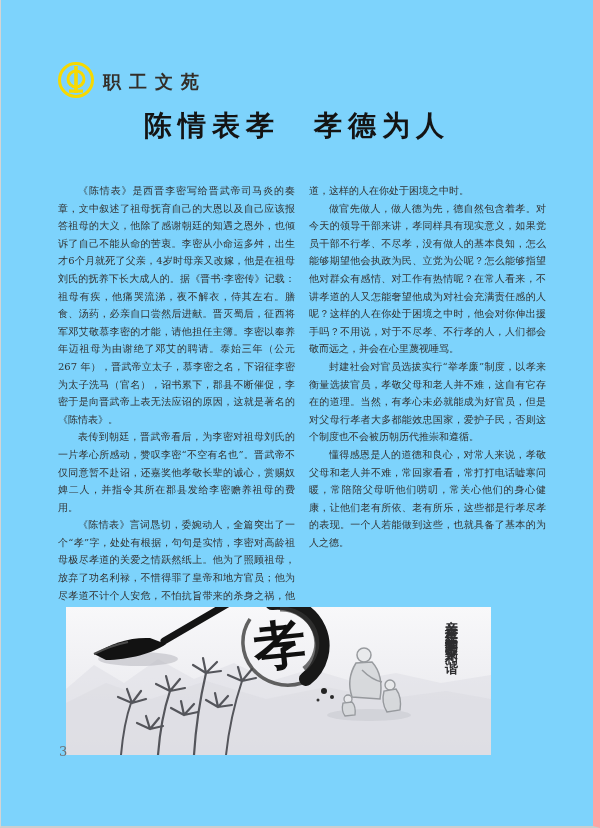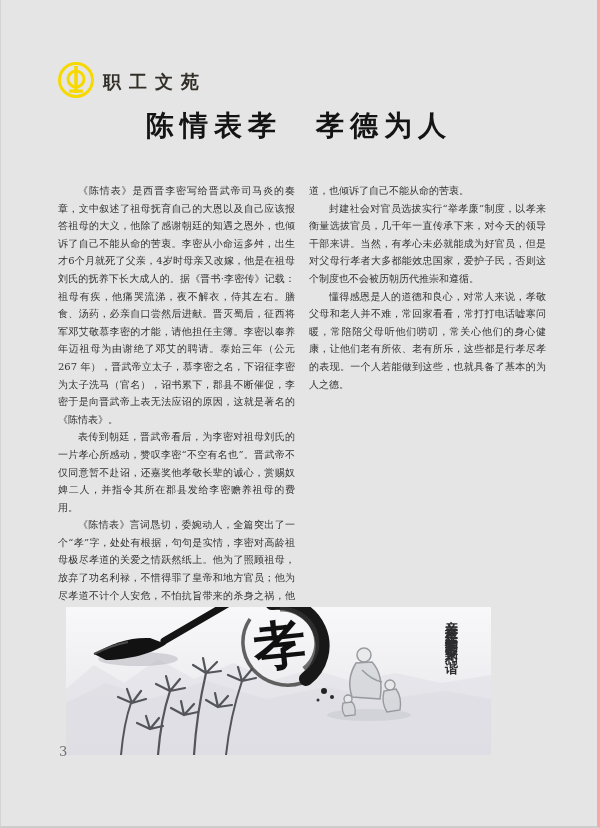--- a/index.html
+++ b/index.html
@@ -2,22 +2,22 @@
 <html><head>
 <meta charset="utf-8">
 <style>
   html,body{margin:0;padding:0;}
   body{
     width:600px;height:828px;position:relative;background:#ffffff;
     font-family:"DejaVu Sans","Liberation Sans",sans-serif;
     overflow:hidden;
   }
   .page{
-    position:absolute;inset:0;box-sizing:border-box;background:#e5e5e5;
-    border-left:1px solid #d4d4d4;border-right:3px solid #fca5a5;border-bottom:2px solid #cdcdcd;
+    position:absolute;inset:0;box-sizing:border-box;background:#7dd3fc;
+    border-left:1px solid #d4d4d4;border-right:7px solid #fca5a5;border-bottom:2px solid #cdcdcd;
   }
   
   .logo{position:absolute;left:55px;top:60px;width:40px;height:40px;}
   .section-title{
     position:absolute;left:102px;top:70px;margin:0;
     font-size:18px;font-weight:bold;letter-spacing:8px;color:#332e28;
     font-family:"DejaVu Serif","Liberation Serif",serif;
   }
   
   .article-title{
@@ -74,22 +74,23 @@
 
   <h2 class="article-title">陈情表孝　孝德为人</h2>
 
   <div class="columns">
     <div class="col">
       <p>《陈情表》是西晋李密写给晋武帝司马炎的奏章，文中叙述了祖母抚育自己的大恩以及自己应该报答祖母的大义，他除了感谢朝廷的知遇之恩外，也倾诉了自己不能从命的苦衷。李密从小命运多舛，出生才6个月就死了父亲，4岁时母亲又改嫁，他是在祖母刘氏的抚养下长大成人的。据《晋书·李密传》记载：祖母有疾，他痛哭流涕，夜不解衣，侍其左右。膳食、汤药，必亲自口尝然后进献。晋灭蜀后，征西将军邓艾敬慕李密的才能，请他担任主簿。李密以奉养年迈祖母为由谢绝了邓艾的聘请。泰始三年（公元267 年），晋武帝立太子，慕李密之名，下诏征李密为太子洗马（官名），诏书累下，郡县不断催促，李密于是向晋武帝上表无法应诏的原因，这就是著名的《陈情表》。</p>
       <p>表传到朝廷，晋武帝看后，为李密对祖母刘氏的一片孝心所感动，赞叹李密“不空有名也”。晋武帝不仅同意暂不赴诏，还嘉奖他孝敬长辈的诚心，赏赐奴婢二人，并指令其所在郡县发给李密赡养祖母的费用。</p>
       <p>《陈情表》言词恳切，委婉动人，全篇突出了一个“孝”字，处处有根据，句句是实情，李密对高龄祖母极尽孝道的关爱之情跃然纸上。他为了照顾祖母，放弃了功名利禄，不惜得罪了皇帝和地方官员；他为尽孝道不计个人安危，不怕抗旨带来的杀身之祸，他的为官、为人之</p>
     </div>
     <div class="col">
-      <p class="cont">道，也倾诉了自己不能从命的苦衷。</p>
-      <p>封建社会对官员选拔实行“举孝廉”制度，以孝来衡量选拔官员，几千年一直传承下来，对今天的领导干部来讲。当然，有孝心未必就能成为好官员，但是对父母行孝者大多都能效忠国家，爱护子民，否则这个制度也不会被历朝历代推崇和遵循。</p>
+      <p class="cont">道，这样的人在你处于困境之中时。</p>
+      <p>做官先做人，做人德为先，德自然包含着孝。对今天的领导干部来讲，孝同样具有现实意义，如果党员干部不行孝、不尽孝，没有做人的基本良知，怎么能够期望他会执政为民、立党为公呢？怎么能够指望他对群众有感情、对工作有热情呢？在常人看来，不讲孝道的人又怎能奢望他成为对社会充满责任感的人呢？这样的人在你处于困境之中时，他会对你伸出援手吗？不用说，对于不尽孝、不行孝的人，人们都会敬而远之，并会在心里蔑视唾骂。</p>
+      <p>封建社会对官员选拔实行“举孝廉”制度，以孝来衡量选拔官员，孝敬父母和老人并不难，这自有它存在的道理。当然，有孝心未必就能成为好官员，但是对父母行孝者大多都能效忠国家，爱护子民，否则这个制度也不会被历朝历代推崇和遵循。</p>
       <p>懂得感恩是人的道德和良心，对常人来说，孝敬父母和老人并不难，常回家看看，常打打电话嘘寒问暖，常陪陪父母听他们唠叨，常关心他们的身心健康，让他们老有所依、老有所乐，这些都是行孝尽孝的表现。一个人若能做到这些，也就具备了基本的为人之德。</p>
 
     </div>
   </div>
 
   <figure class="illustration">
     <svg width="425" height="148" viewBox="0 0 425 148">
       <defs>
         <linearGradient id="bg" x1="0" y1="0" x2="0" y2="1">
           <stop offset="0" stop-color="#f8f8fa"></stop>

